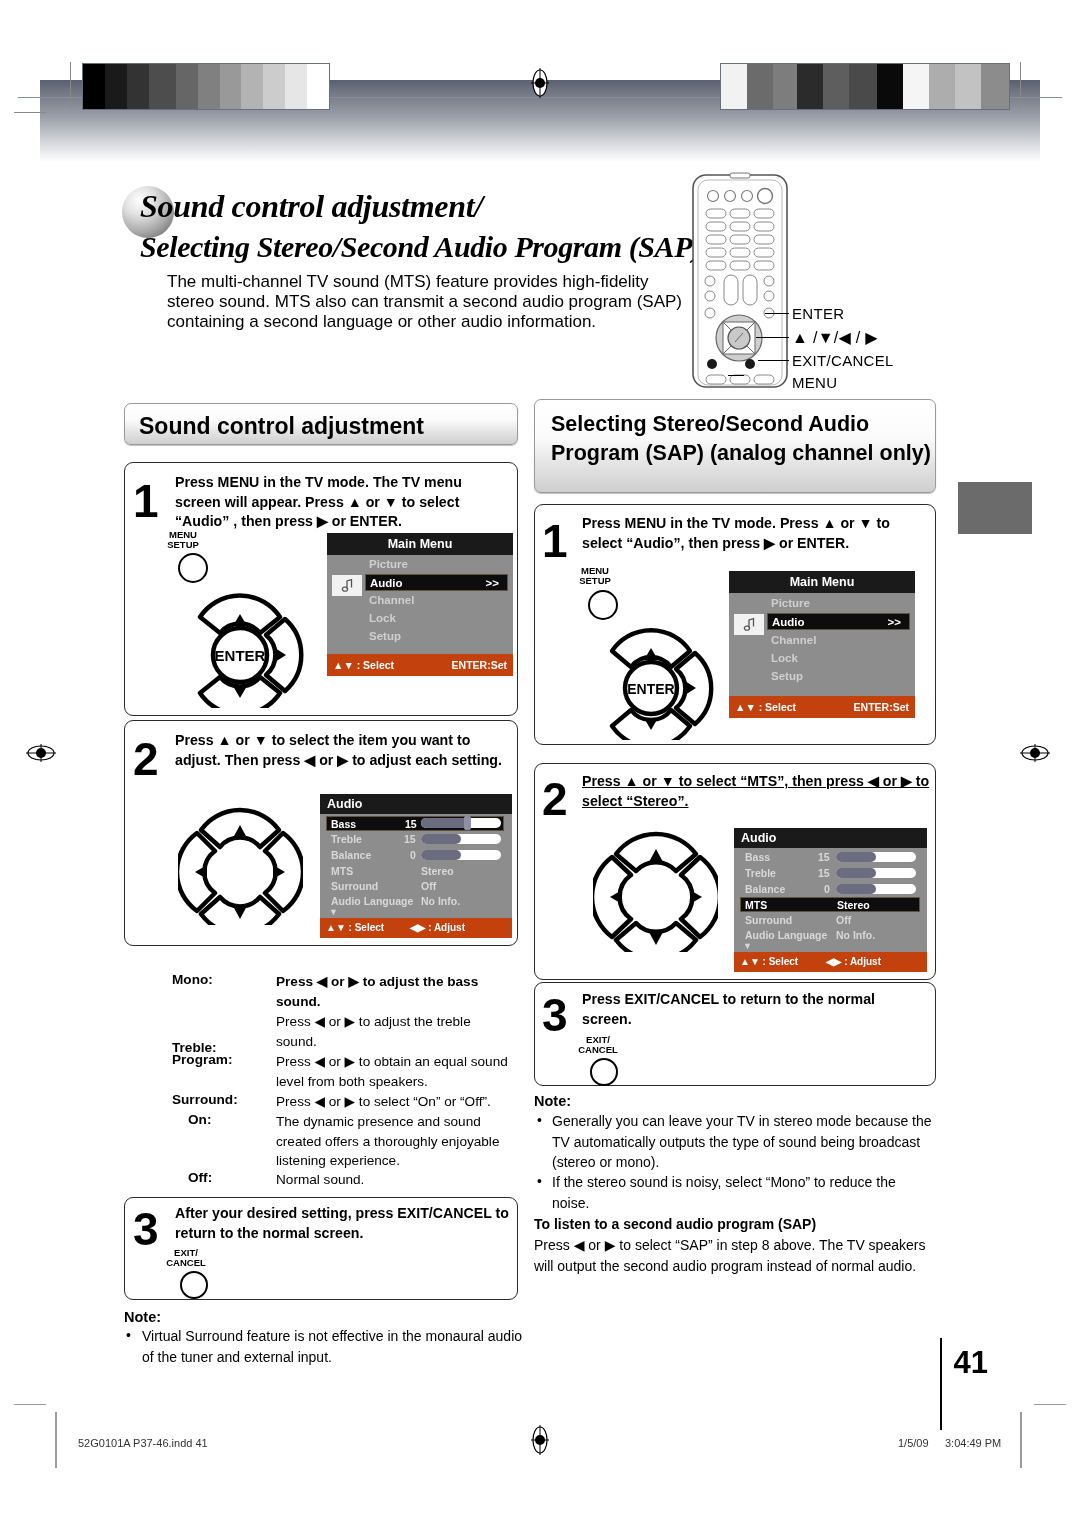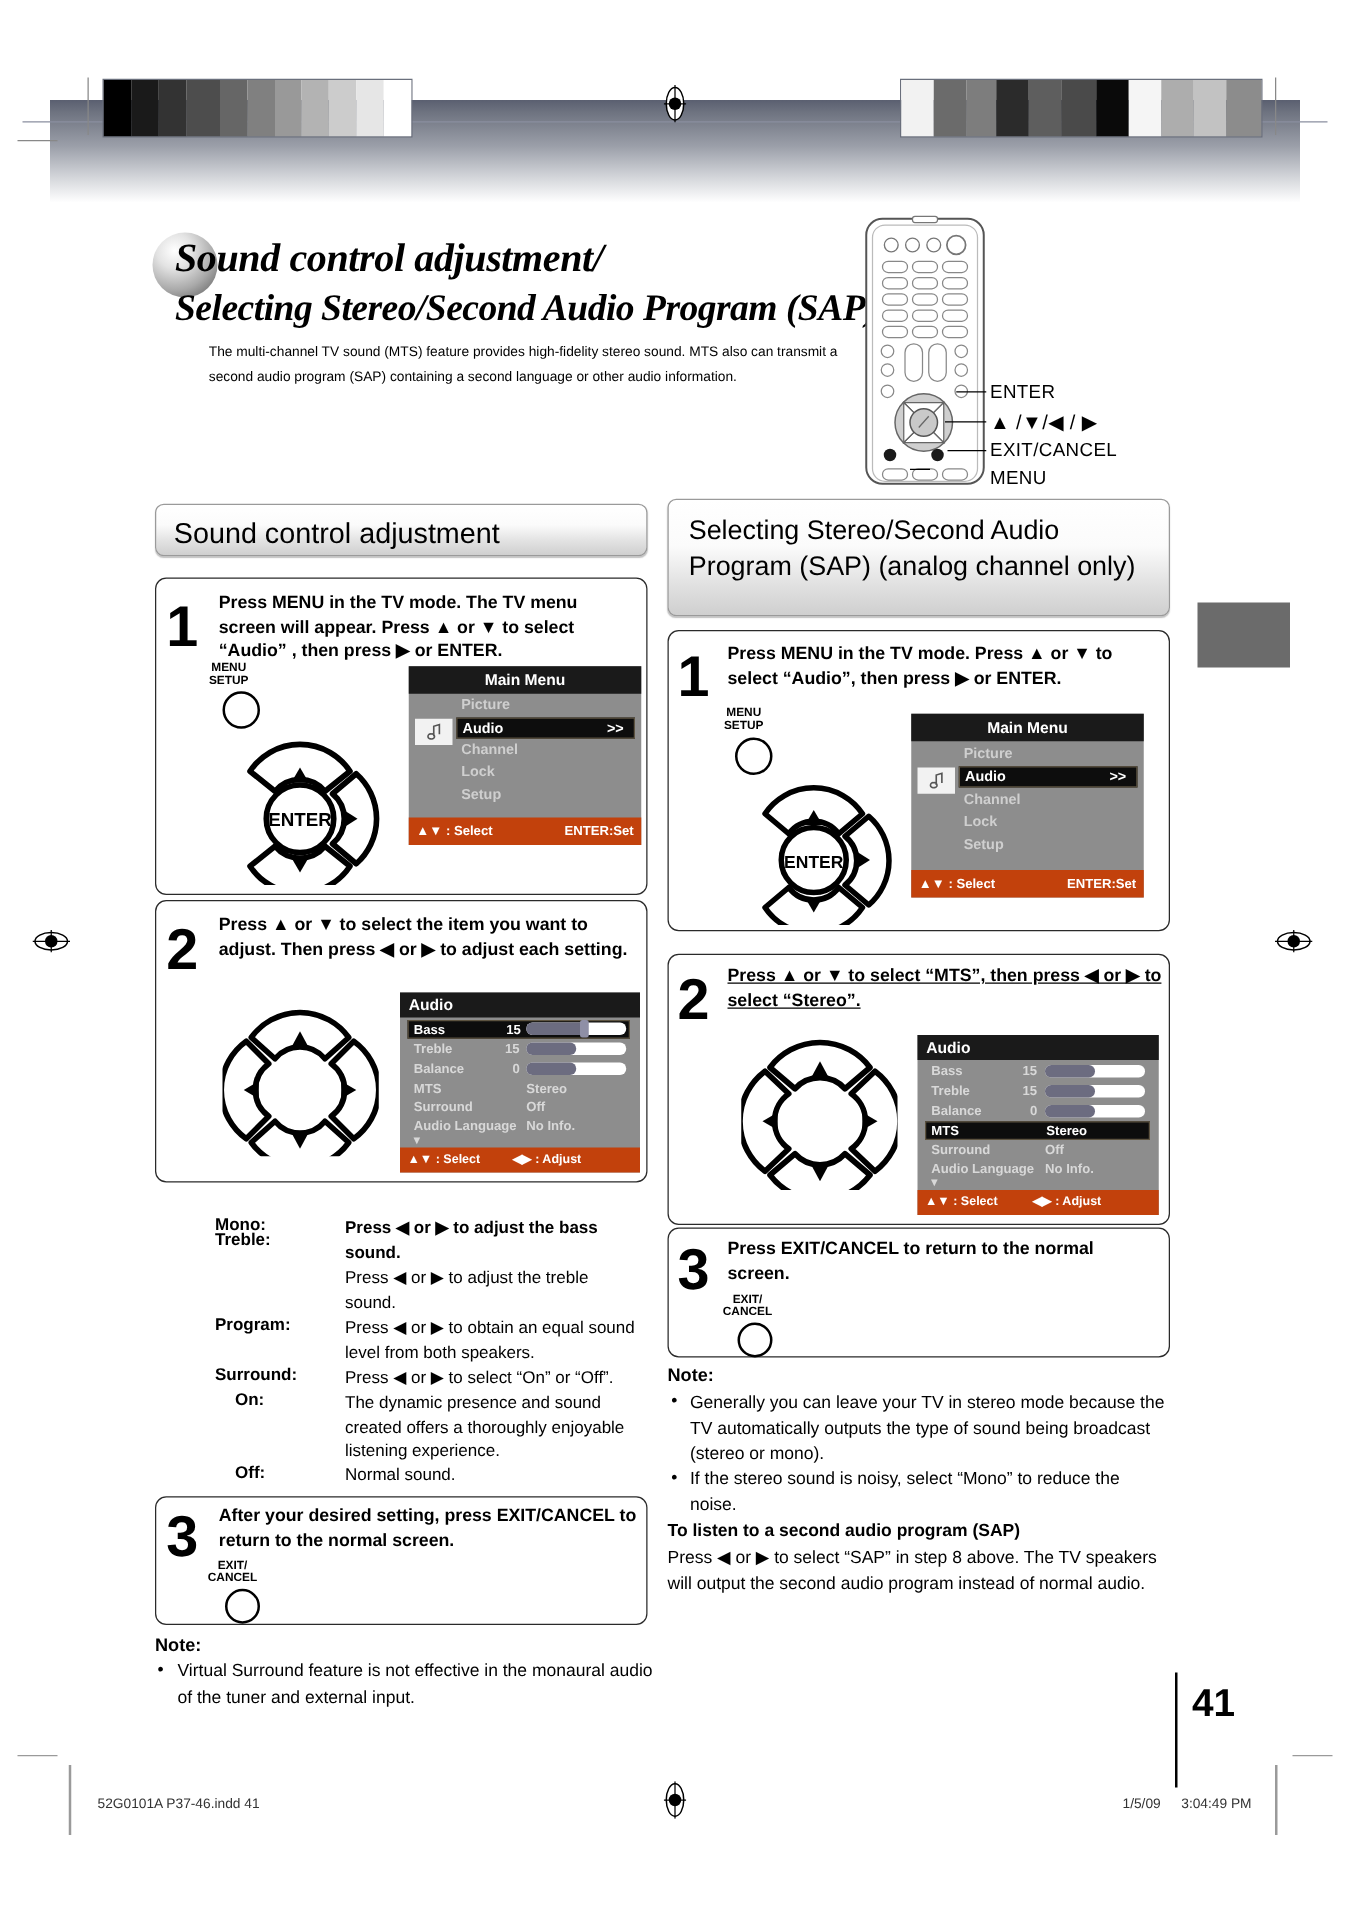--- a/index.html
+++ b/index.html
@@ -13,31 +13,31 @@
   .swatchbar{position:absolute;top:63px;height:45px;display:flex;border:1px solid #6a6f7c;}
   .swatchbar i{display:block;height:100%;}
   .reg-mark{position:absolute;left:531px;top:68px;width:18px;height:30px;}
   .crop{position:absolute;background:#888;}
 
   
   #sphere{position:absolute;left:122px;top:186px;width:52px;height:52px;border-radius:50%;
     background:radial-gradient(circle at 34% 28%,#ffffff 0%,#e3e3e3 28%,#a9a9a9 62%,#6f6f6f 88%,#5a5a5a 100%);}
   #title1{position:absolute;left:140px;top:188px;font-family:"Liberation Serif",serif;font-style:italic;font-weight:bold;font-size:32px;letter-spacing:-0.3px;}
   #title2{position:absolute;left:140px;top:230px;font-family:"Liberation Serif",serif;font-style:italic;font-weight:bold;font-size:30px;letter-spacing:-0.4px;}
-  #intro{position:absolute;left:167px;top:272px;width:520px;font-size:11px;line-height:20px;}
+  #intro{position:absolute;left:167px;top:272px;width:520px;font-size:17px;line-height:20px;}
 
   
   #remote{position:absolute;left:690px;top:172px;}
   .rlabel{position:absolute;font-size:15px;letter-spacing:0.3px;}
   .leader{position:absolute;height:1px;background:#000;}
 
   
   .plate{position:absolute;border:1px solid #9a9a9a;border-radius:7px;
     background:linear-gradient(to bottom,#ffffff 0%,#fbfbfb 40%,#e2e2e2 72%,#cfcfcf 100%);
-    box-shadow:0 1px 1px rgba(0,0,0,.25);font-weight:normal;color:#000;}
+    box-shadow:0 1px 1px rgba(0,0,0,.25);font-weight:bold;color:#000;}
   #plateL{left:124px;top:403px;width:394px;height:42px;font-size:23px;padding:9px 0 0 14px;box-sizing:border-box;}
   #plateR{left:534px;top:399px;width:402px;height:94px;font-size:21.5px;line-height:29px;padding:10px 0 0 16px;box-sizing:border-box;}
 
   
   .stepbox{position:absolute;border:1px solid #2a2a2a;border-radius:9px;background:#fff;box-sizing:border-box;}
   .stepnum{position:absolute;font-family:"Liberation Sans",sans-serif;font-weight:bold;font-size:46px;line-height:46px;}
   .steptxt{position:absolute;font-weight:bold;font-size:14.2px;line-height:19.5px;}
 
   
   .keycap{position:absolute;font-weight:bold;font-size:9.5px;line-height:10.5px;text-align:center;}
@@ -297,21 +297,21 @@
     <div class="item" style="left:9px;top:93px;font-size:9px;">▼</div>
   </div>
   <div class="foot" style="height:20px;line-height:20px;font-size:10px;">
     <span style="position:absolute;left:6px;">▲▼ : Select</span>
     <span style="position:absolute;left:90px;">◀▶ : Adjust</span>
   </div>
 </div>
 
 <div class="dlterm" style="left:172px;top:972px;">Mono:</div>
 <div class="dldesc" style="left:276px;top:972px;width:232px;font-weight:bold;">Press ◀ or ▶ to adjust the bass sound.</div>
-<div class="dlterm" style="left:172px;top:984px;">Treble:</div>
+<div class="dlterm" style="left:172px;top:1040px;">Treble:</div>
 <div class="dldesc" style="left:276px;top:1012px;width:238px;">Press ◀ or ▶ to adjust the treble sound.</div>
 <div class="dlterm" style="left:172px;top:1052px;">Program:</div>
 <div class="dldesc" style="left:276px;top:1052px;width:240px;">Press ◀ or ▶ to obtain an equal sound level from both speakers.</div>
 <div class="dlterm" style="left:172px;top:1092px;">Surround:</div>
 <div class="dldesc" style="left:276px;top:1092px;width:244px;">Press ◀ or ▶ to select “On” or “Off”.</div>
 <div class="dlterm" style="left:188px;top:1112px;">On:</div>
 <div class="dldesc" style="left:276px;top:1112px;width:240px;">The dynamic presence and sound created offers a thoroughly enjoyable listening experience.</div>
 <div class="dlterm" style="left:188px;top:1170px;">Off:</div>
 <div class="dldesc" style="left:276px;top:1170px;width:240px;">Normal sound.</div>
 

